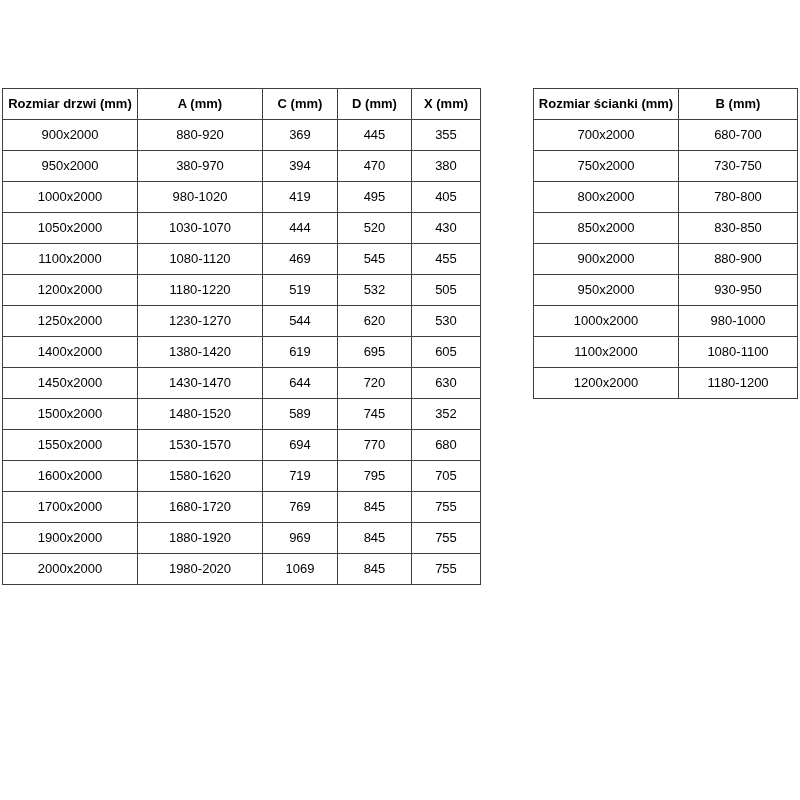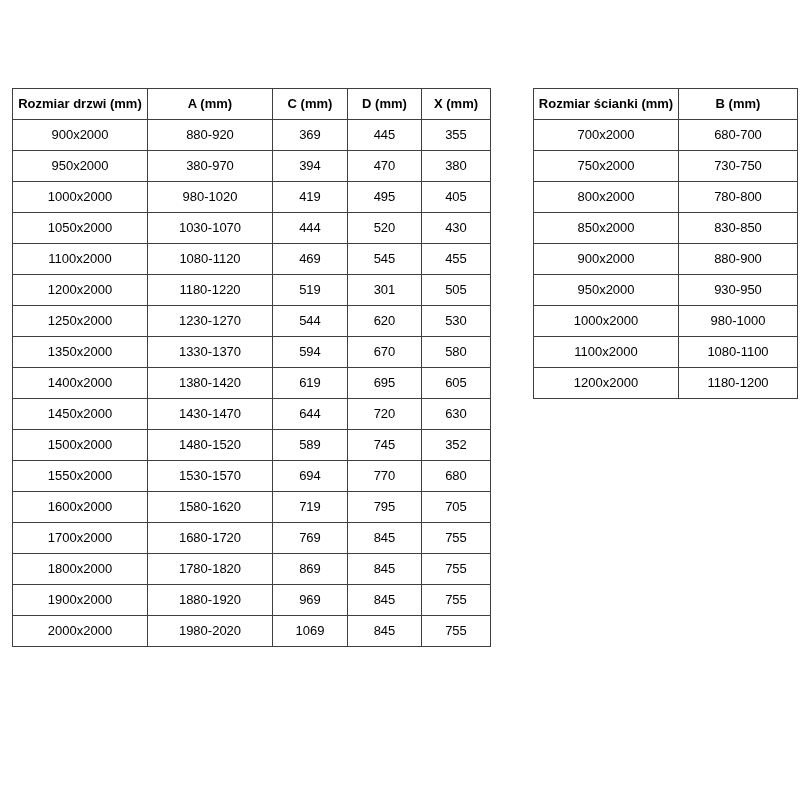--- a/index.html
+++ b/index.html
@@ -15,21 +15,21 @@
     overflow: hidden;
     font-family: "Liberation Sans", sans-serif;
     color: #000000;
   }
   table.dim-table {
     position: absolute;
     border-collapse: collapse;
     table-layout: fixed;
     background: #ffffff;
   }
-  #table-doors { left: 12px;   top: 88px; padding-left: 36px; }
+  #table-doors { left: 2px;   top: 88px; padding-left: 36px; }
   #table-walls { left: 533px; top: 88px; }
 
   .dim-table th,
   .dim-table td {
     border: 1px solid #3f3f3f;
     height: 30px;
     padding: 0 4px;
     text-align: center;
     vertical-align: middle;
     font-size: 13px;
@@ -106,38 +106,31 @@
           <td>1100x2000</td>
           <td>1080-1120</td>
           <td>469</td>
           <td>545</td>
           <td>455</td>
         </tr>
         <tr>
           <td>1200x2000</td>
           <td>1180-1220</td>
           <td>519</td>
-          <td>301</td>
+          <td>532</td>
           <td>505</td>
         </tr>
         <tr>
           <td>1250x2000</td>
           <td>1230-1270</td>
           <td>544</td>
           <td>620</td>
           <td>530</td>
         </tr>
         <tr>
-          <td>1350x2000</td>
-          <td>1330-1370</td>
-          <td>594</td>
-          <td>670</td>
-          <td>580</td>
-        </tr>
-        <tr>
           <td>1400x2000</td>
           <td>1380-1420</td>
           <td>619</td>
           <td>695</td>
           <td>605</td>
         </tr>
         <tr>
           <td>1450x2000</td>
           <td>1430-1470</td>
           <td>644</td>
@@ -162,27 +155,20 @@
           <td>1600x2000</td>
           <td>1580-1620</td>
           <td>719</td>
           <td>795</td>
           <td>705</td>
         </tr>
         <tr>
           <td>1700x2000</td>
           <td>1680-1720</td>
           <td>769</td>
-          <td>845</td>
-          <td>755</td>
-        </tr>
-        <tr>
-          <td>1800x2000</td>
-          <td>1780-1820</td>
-          <td>869</td>
           <td>845</td>
           <td>755</td>
         </tr>
         <tr>
           <td>1900x2000</td>
           <td>1880-1920</td>
           <td>969</td>
           <td>845</td>
           <td>755</td>
         </tr>

